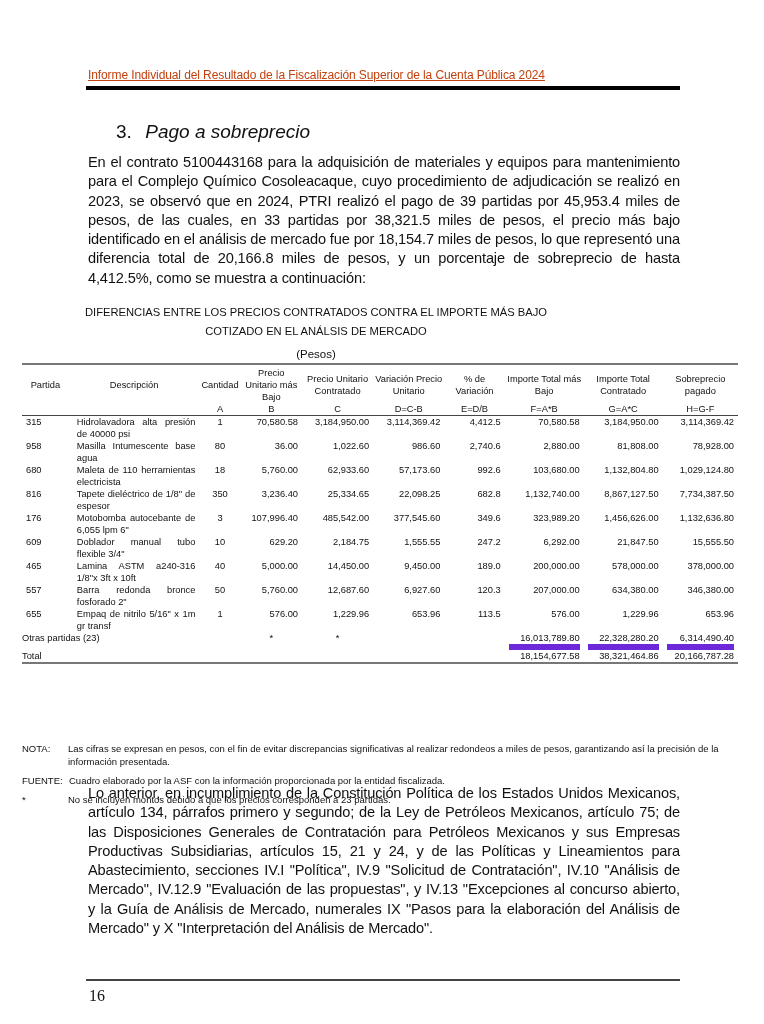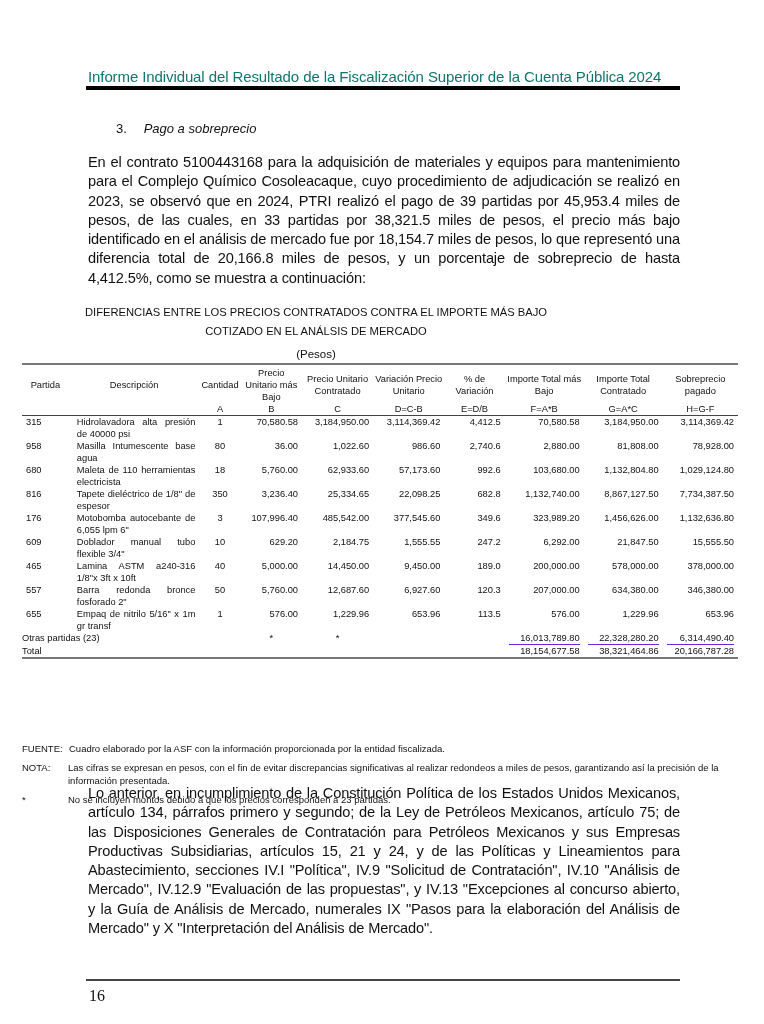--- a/index.html
+++ b/index.html
@@ -1,20 +1,20 @@
 <!DOCTYPE html>
 <html><head>
 <meta charset="utf-8">
 <style>
   html, body { margin: 0; padding: 0; background: #ffffff; }
   body { width: 764px; height: 1024px; position: relative; overflow: hidden;
          font-family: "Liberation Sans", sans-serif; color: #111; }
-  .header-title { position: absolute; left: 88px; top: 68px; font-size: 15px; color: #0f766e; letter-spacing: -0.1px; }
+  .header-title { position: absolute; left: 88px; top: 68px; font-size: 12px; color: #c2410c; letter-spacing: -0.1px; text-decoration: underline; }
   .header-rule { position: absolute; left: 86px; top: 86px; width: 594px; height: 4px; background: #000; }
-  .section-heading { position: absolute; left: 116px; top: 121px; font-size: 13px; }
+  .section-heading { position: absolute; left: 116px; top: 121px; font-size: 19px; }
   .section-heading .num { display: inline-block; width: 24px; }
   .section-heading .ttl { font-style: italic; }
   .para { position: absolute; left: 88px; width: 592px; font-size: 14.6px; line-height: 19.3px; text-align: justify; letter-spacing: -0.15px; }
   .para1 { top: 153px; }
   .para2 { top: 784px; }
   .tbl-title { position: absolute; left: 0; width: 632px; text-align: center; font-size: 11.2px; line-height: 19px; }
   .tbl-title.t1 { top: 303px; }
   .tbl-title.t2 { top: 322px; }
   .tbl-title.t3 { top: 345px; font-size: 11.5px; }
   table.data { position: absolute; left: 22px; top: 363px; width: 716px; border-collapse: collapse;
@@ -22,21 +22,21 @@
   table.data th { font-weight: normal; text-align: center; vertical-align: middle; padding: 0 2px; }
   table.data thead tr.h1 th { border-top: 2px solid #777; padding-top: 2px; }
   table.data thead tr.h2 th { border-bottom: 1px solid #444; padding-bottom: 0; }
   table.data td { padding: 0 4px; vertical-align: top; }
   table.data tbody tr.item td { height: 24px; }
   td.partida { width: 40px; }
   td.desc { width: 124px; text-align: justify; text-align-last: left; padding-left: 8px !important; }
   td.num { text-align: right; }
   td.qty { text-align: center; }
   tr.otras td.lbl, tr.total td.lbl { padding-left: 0 !important; }
-  tr.otras td.uline span { border-bottom: 1px solid #6d28d9; display: inline-block; width: 100%; }
+  tr.otras td.uline span { border-bottom: 6px solid #6d28d9; display: inline-block; width: 100%; }
   tr.total td { border-bottom: 2px solid #777; }
   td.star { text-align: center; }
   .notes { position: absolute; left: 22px; top: 742px; width: 716px; font-size: 9.5px; line-height: 13px; }
   .note-row { display: flex; margin-bottom: 6px; }
   .note-key { width: 46px; flex: none; }
   .note-txt { flex: 1; }
   .note-row.n1 .note-key { width: 47px; }
   .footer-rule { position: absolute; left: 86px; top: 979px; width: 594px; height: 2px; background: #444; }
   .page-num { position: absolute; left: 89px; top: 987px; font-size: 16px; font-family: Liberation Serif, serif; }
 </style>
@@ -222,27 +222,27 @@
         <td></td>
         <td></td>
       <td class="num">18,154,677.58</td>
       <td class="num">38,321,464.86</td>
       <td class="num">20,166,787.28</td>
     </tr>
   </tbody>
 </table>
 
 <div class="notes">
+  <div class="note-row">
+    <span class="note-key">NOTA:</span>
+    <span class="note-txt">Las cifras se expresan en pesos, con el fin de evitar discrepancias significativas al realizar redondeos a miles de pesos, garantizando así la precisión de la información presentada.</span>
+  </div>
   <div class="note-row n1">
     <span class="note-key">FUENTE:</span>
     <span class="note-txt">Cuadro elaborado por la ASF con la información proporcionada por la entidad fiscalizada.</span>
-  </div>
-  <div class="note-row">
-    <span class="note-key">NOTA:</span>
-    <span class="note-txt">Las cifras se expresan en pesos, con el fin de evitar discrepancias significativas al realizar redondeos a miles de pesos, garantizando así la precisión de la información presentada.</span>
   </div>
   <div class="note-row">
     <span class="note-key">*</span>
     <span class="note-txt">No se incluyen montos debido a que los precios corresponden a 23 partidas.</span>
   </div>
 </div>
 
 <div class="para para2">Lo anterior, en incumplimiento de la Constitución Política de los Estados Unidos Mexicanos, artículo 134, párrafos primero y segundo; de la Ley de Petróleos Mexicanos, artículo 75; de las Disposiciones Generales de Contratación para Petróleos Mexicanos y sus Empresas Productivas Subsidiarias, artículos 15, 21 y 24, y de las Políticas y Lineamientos para Abastecimiento, secciones IV.I "Política", IV.9 "Solicitud de Contratación", IV.10 "Análisis de Mercado", IV.12.9 "Evaluación de las propuestas", y IV.13 "Excepciones al concurso abierto, y la Guía de Análisis de Mercado, numerales IX "Pasos para la elaboración del Análisis de Mercado" y X "Interpretación del Análisis de Mercado".</div>
 
 <div class="footer-rule"></div>

